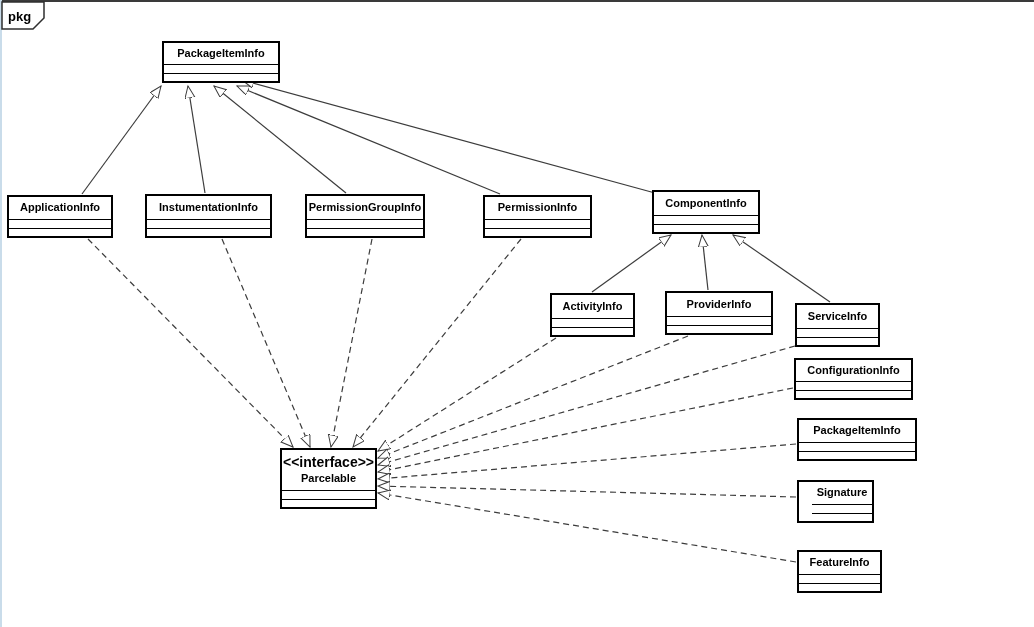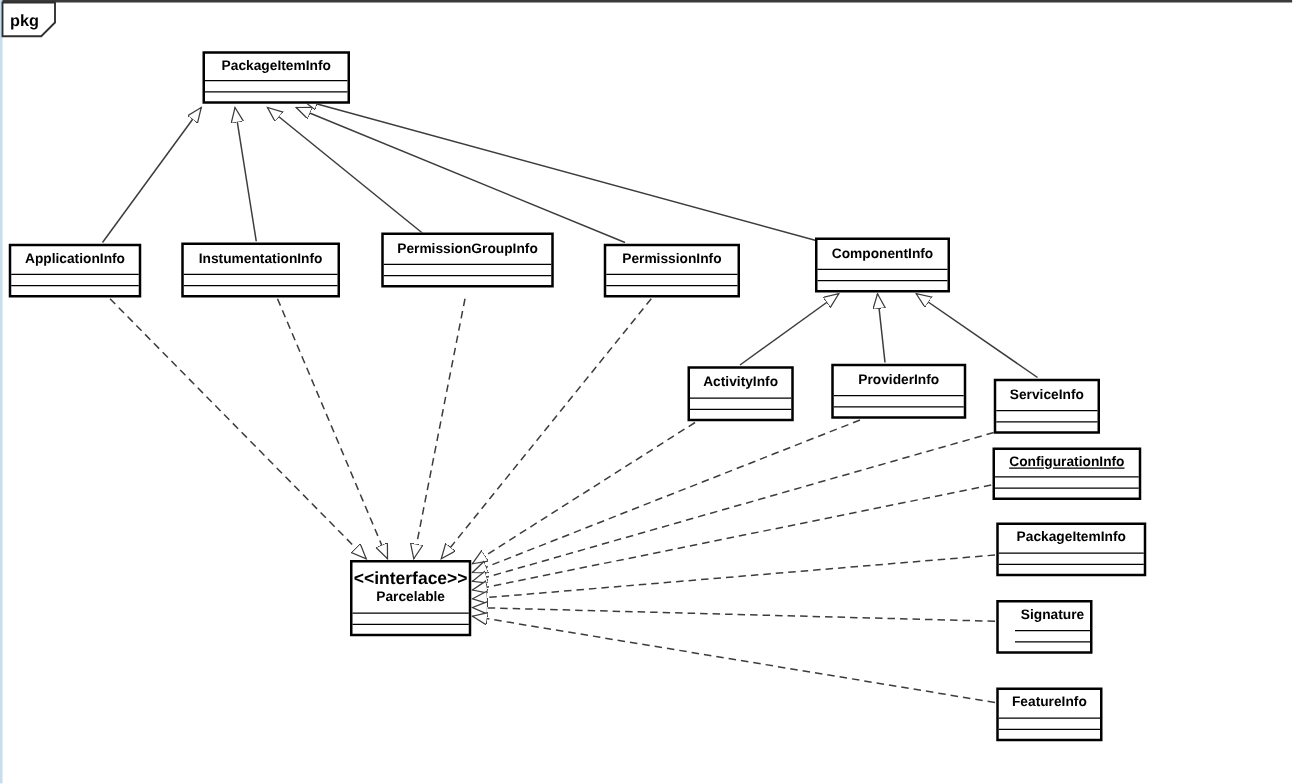--- a/index.html
+++ b/index.html
@@ -83,21 +83,21 @@
         <div class="comp attrs"></div>
         <div class="comp ops"></div>
       </div>
       <div class="uml-class" style="left: 145px; top: 194px; width: 127px; height: 44px;">
         <div class="title">
           <div class="cname">InstumentationInfo</div>
         </div>
         <div class="comp attrs"></div>
         <div class="comp ops"></div>
       </div>
-      <div class="uml-class" style="left: 305px; top: 186px; width: 138px; height: 44px;">
+      <div class="uml-class" style="left: 305px; top: 194px; width: 120px; height: 44px;">
         <div class="title">
           <div class="cname">PermissionGroupInfo</div>
         </div>
         <div class="comp attrs"></div>
         <div class="comp ops"></div>
       </div>
       <div class="uml-class" style="left: 483px; top: 195px; width: 109px; height: 43px;">
         <div class="title">
           <div class="cname">PermissionInfo</div>
         </div>
@@ -125,21 +125,21 @@
         <div class="comp attrs"></div>
         <div class="comp ops"></div>
       </div>
       <div class="uml-class" style="left: 795px; top: 303px; width: 85px; height: 44px;">
         <div class="title">
           <div class="cname">ServiceInfo</div>
         </div>
         <div class="comp attrs"></div>
         <div class="comp ops"></div>
       </div>
-      <div class="uml-class" style="left: 794px; top: 358px; width: 119px; height: 42px; text-decoration: underline;">
+      <div class="uml-class" style="left: 794px; top: 358px; width: 119px; height: 42px;">
         <div class="title">
           <div class="cname">ConfigurationInfo</div>
         </div>
         <div class="comp attrs"></div>
         <div class="comp ops"></div>
       </div>
       <div class="uml-class" style="left: 797px; top: 418px; width: 120px; height: 43px;">
         <div class="title">
           <div class="cname">PackageItemInfo</div>
         </div>

